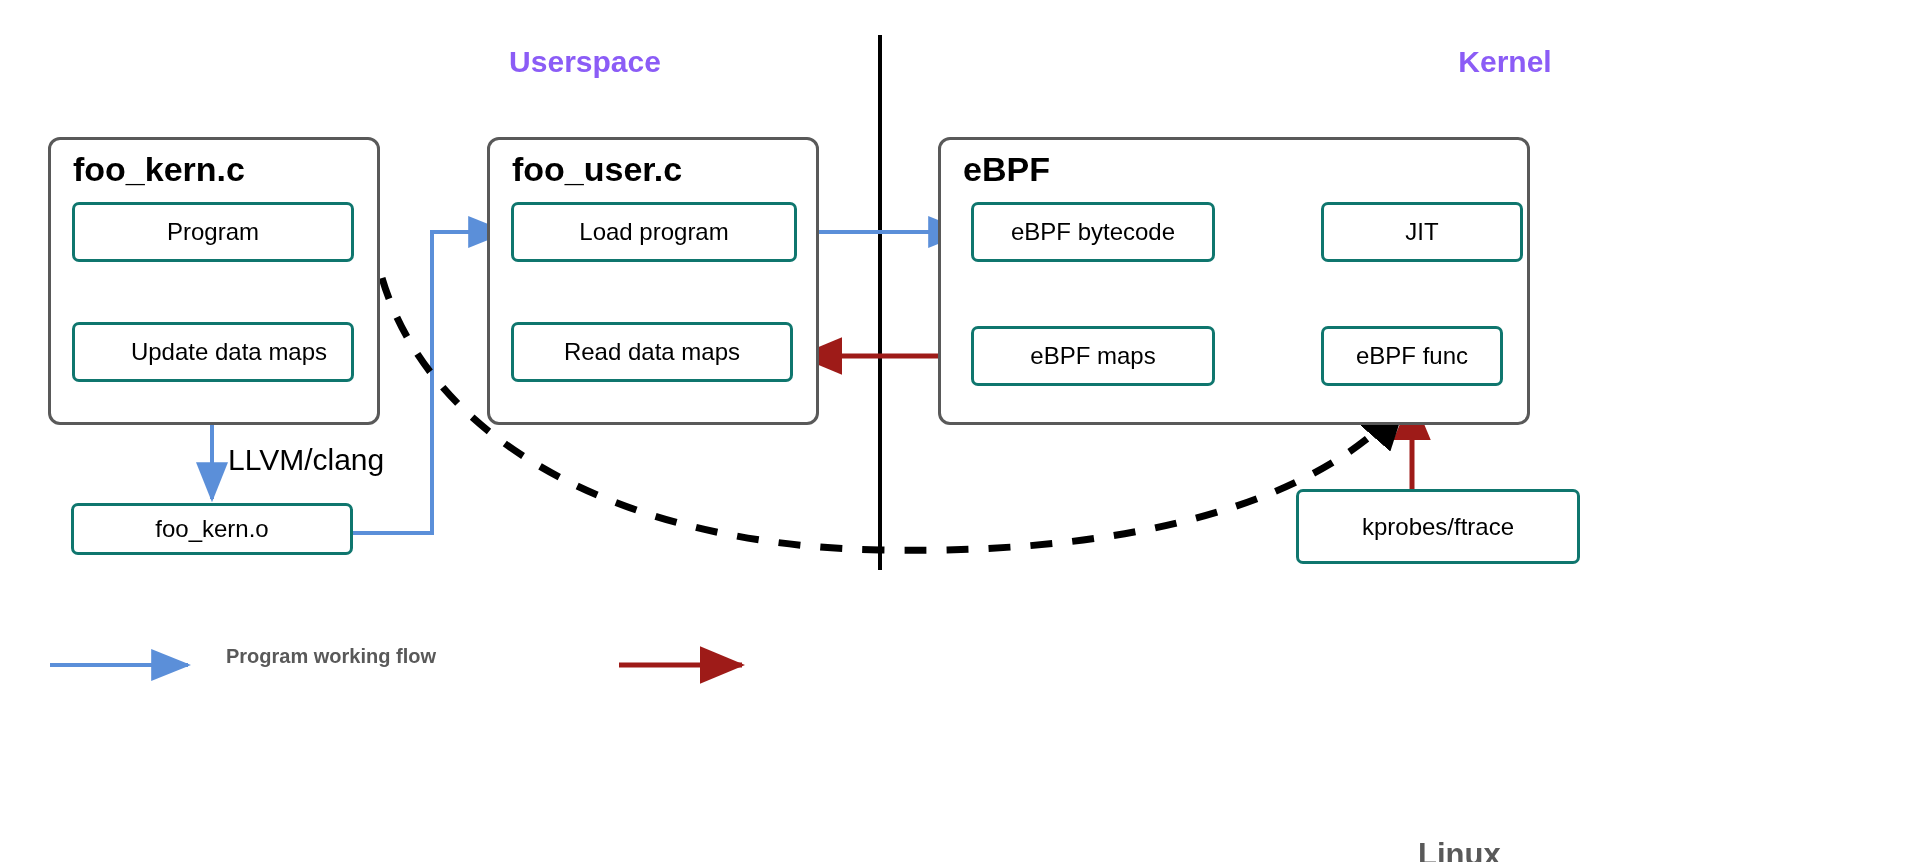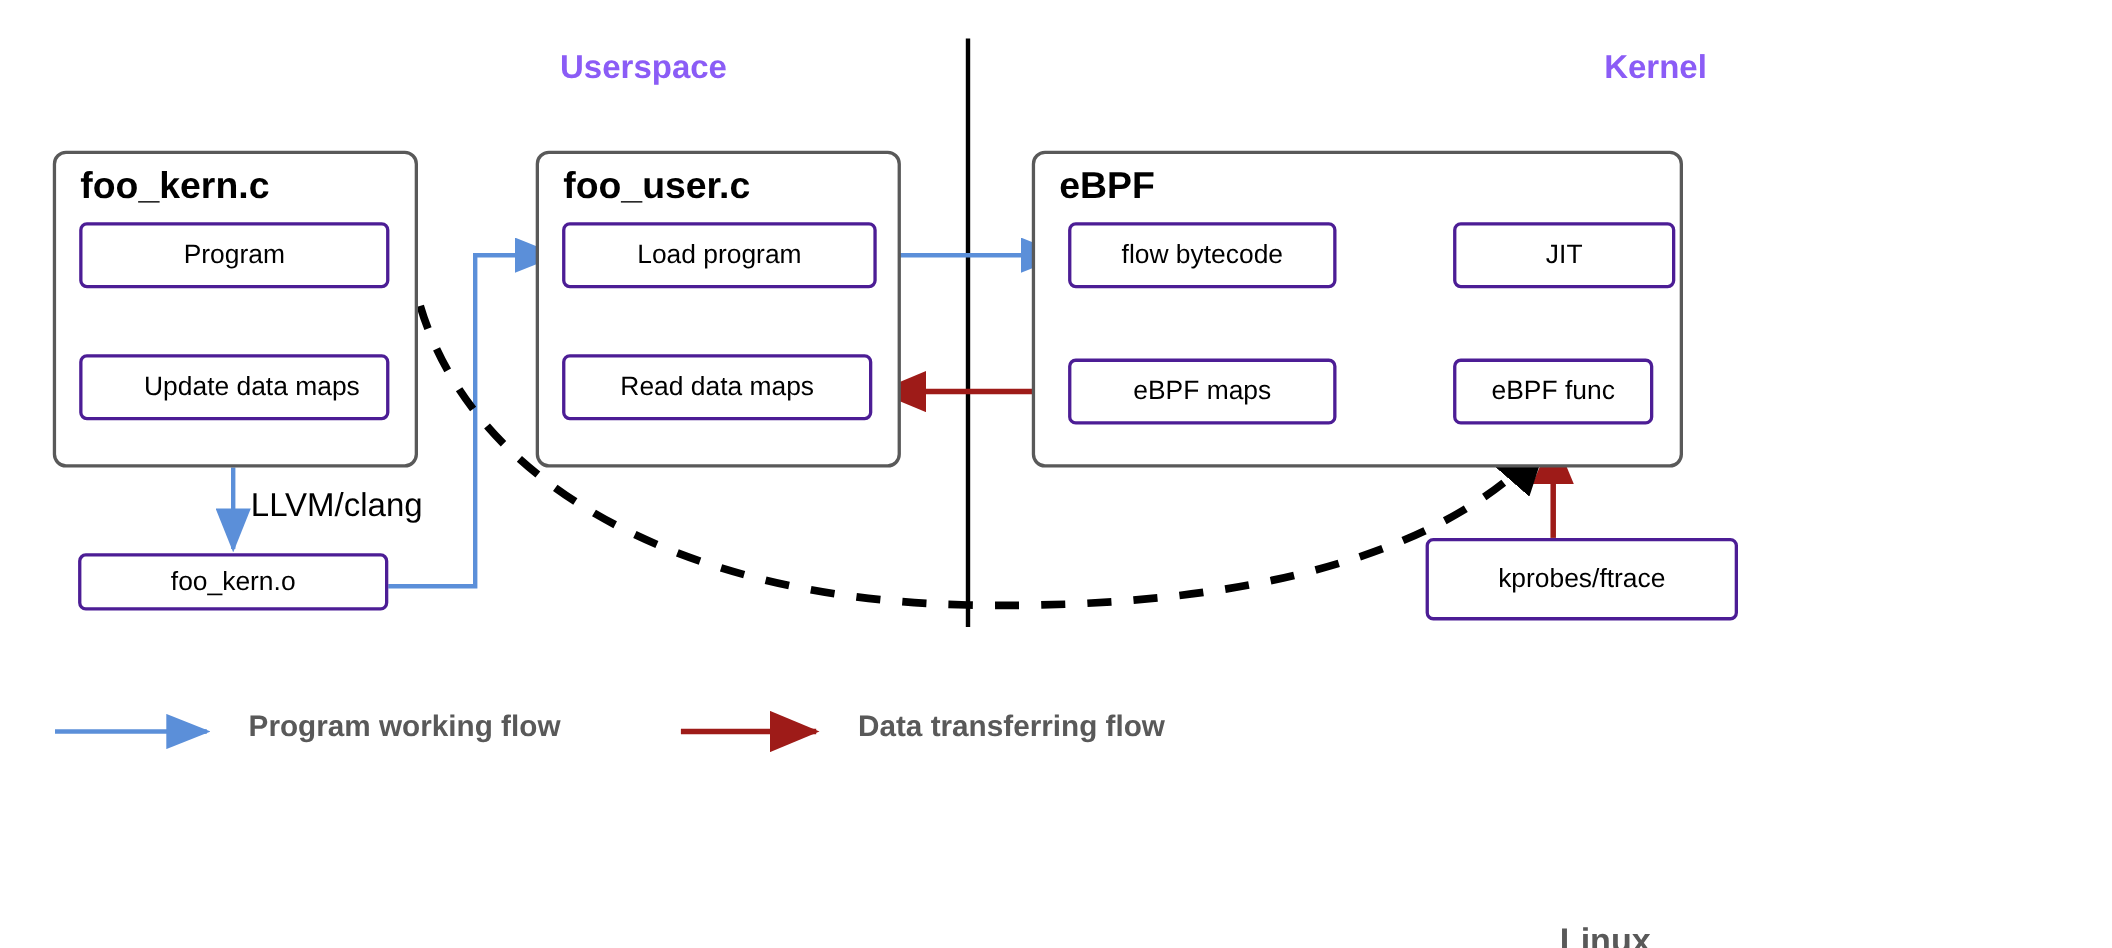--- a/index.html
+++ b/index.html
@@ -56,21 +56,21 @@
   }
 
   #group-foo-kern { left: 48px;  top: 137px; width: 332px; height: 288px; }
   #group-foo-user { left: 487px; top: 137px; width: 332px; height: 288px; }
   #group-ebpf     { left: 938px; top: 137px; width: 592px; height: 288px; }
 
   
   .node {
     position: absolute;
     box-sizing: border-box;
-    border: 3px solid #4c1d95;
+    border: 3px solid #0f766e;
     border-radius: 7px;
     background: #ffffff;
     display: flex;
     align-items: center;
     justify-content: center;
     font-size: 24px;
     color: #000000;
     text-align: center;
     white-space: nowrap;
   }
@@ -94,21 +94,21 @@
   
   .legend-item {
     position: absolute;
     display: flex;
     align-items: center;
     gap: 18px;
     white-space: nowrap;
   }
   .legend-label {
     font-weight: bold;
-    font-size: 27px;
+    font-size: 20px;
     color: #595959;
   }
   #legend-program-flow { left: 48px;  top: 645px; }
   #legend-data-flow    { left: 617px; top: 645px; }
 
   .legend-swatch { display: block; }
 
   
   #footer-cut {
     position: absolute;
@@ -177,32 +177,31 @@
 <div class="group" id="group-ebpf">
   <span class="group-label">eBPF</span>
 </div>
 
 <div class="node" id="node-program">Program</div>
 <div class="node" id="node-update-data-maps">Update data maps</div>
 
 <div class="node" id="node-load-program">Load program</div>
 <div class="node" id="node-read-data-maps">Read data maps</div>
 
-<div class="node" id="node-ebpf-bytecode">flow bytecode</div>
+<div class="node" id="node-ebpf-bytecode">eBPF bytecode</div>
 <div class="node" id="node-jit">JIT</div>
 <div class="node" id="node-ebpf-maps">eBPF maps</div>
 <div class="node" id="node-ebpf-func">eBPF func</div>
 
 <div class="node" id="node-foo-kern-o">foo_kern.o</div>
 <div class="node" id="node-kprobes-ftrace">kprobes/ftrace</div>
 
 <div id="label-llvm-clang" style="position:absolute;left:228px;top:443px;font-size:30px;color:#000000;white-space:nowrap;">LLVM/clang</div>
 
 <div class="legend-item" id="legend-program-flow">
   <span class="legend-swatch" style="width:160px;height:20px;"></span>
   <span class="legend-label">Program working flow</span>
 </div>
 <div class="legend-item" id="legend-data-flow">
   <span class="legend-swatch" style="width:145px;height:20px;"></span>
-  <span class="legend-label">Data transferring flow</span>
 </div>
 
 <div id="footer-cut">Linux</div>
 
 </body></html>

